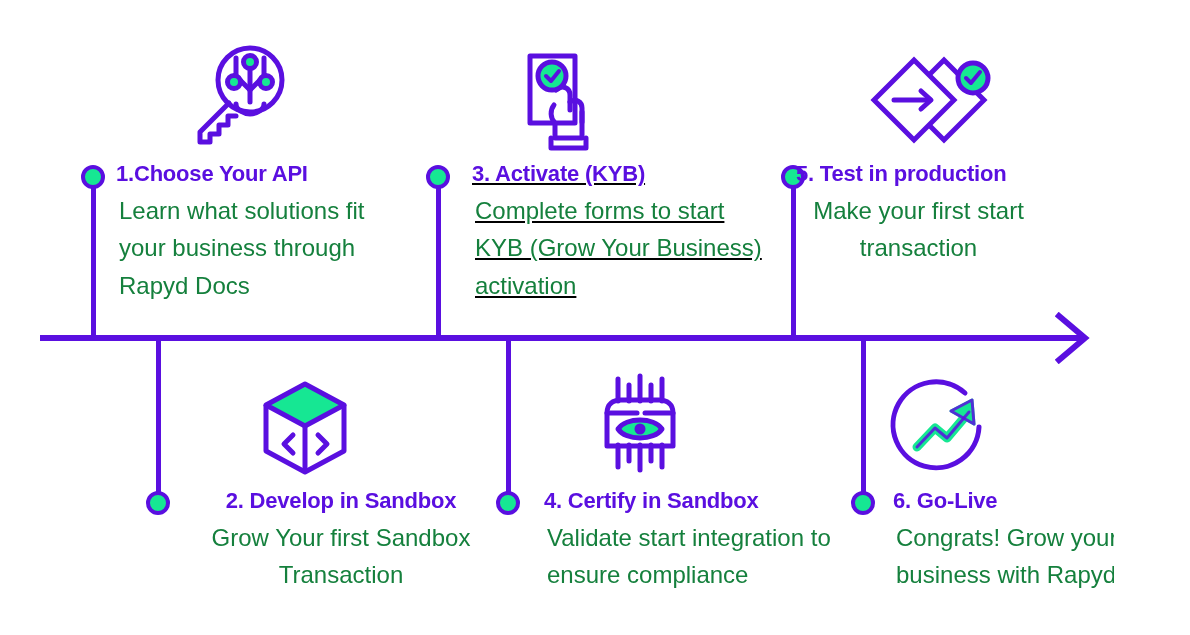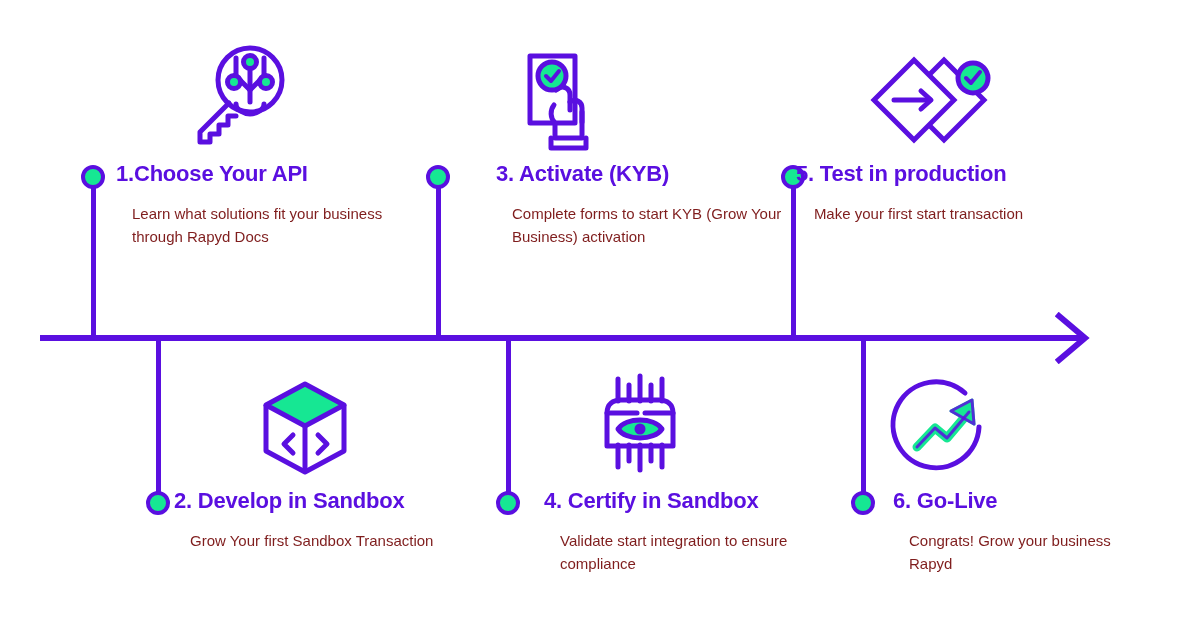--- a/index.html
+++ b/index.html
@@ -61,24 +61,24 @@
   .step-title {
     font-size: 22px;
     font-weight: bold;
     color: #5a0fe0;
     letter-spacing: -0.2px;
     line-height: 1.1;
     margin: 0 0 6px 0;
     white-space: nowrap;
   }
   .step-desc {
-    font-size: 15px;
-    color: #7f1d1d;
+    font-size: 24px;
+    color: #15803d;
     line-height: 1.55;
-    margin: 16px;
+    margin: 3px;
     font-weight: 400;
   }
   .step.centered .step-desc { text-align: center; }
 
   
   .icon-wrap { position: absolute; }
   .icon-wrap svg { display: block; overflow: visible; }
 </style>
 </head>
 <body>
@@ -131,21 +131,21 @@
       <polygon points="47,6 86,27 47,48 8,27" fill="#16e793" stroke="#5a0fe0" stroke-width="5" stroke-linejoin="round"></polygon>
 
       <path d="M8 27 L8 73 L47 94 L86 73 L86 27" fill="none" stroke="#5a0fe0" stroke-width="5" stroke-linejoin="round"></path>
       <path d="M47 48 L47 94" fill="none" stroke="#5a0fe0" stroke-width="5"></path>
 
       <polyline points="35,57 26,66 35,75" fill="none" stroke="#5a0fe0" stroke-width="5" stroke-linecap="round" stroke-linejoin="round"></polyline>
       <polyline points="60,57 69,66 60,75" fill="none" stroke="#5a0fe0" stroke-width="5" stroke-linecap="round" stroke-linejoin="round"></polyline>
     </svg>
   </div>
   <div class="marker" style="left:146px; top:491px;"></div>
-  <div class="step" style="left:174px; top:489px; width:320px;">
+  <div class="step" style="left:181px; top:489px; width:320px;text-align:center;">
     <p class="step-title">2. Develop in Sandbox</p>
     <p class="step-desc">Grow Your first Sandbox Transaction</p>
   </div>
 
   <div class="icon-wrap" style="left:518px; top:50px;">
     <svg width="85" height="105" viewBox="0 0 85 105">
       <g fill="none" stroke="#5a0fe0" stroke-width="5" stroke-linejoin="round" stroke-linecap="round">
 
         <path d="M12 6 L57 6 L57 73 L12 73 Z"></path>
 
@@ -154,21 +154,21 @@
         <path d="M36 55 C32 60, 32 68, 37 73 L37 86"></path>
         <path d="M64 62 L64 88 L37 88"></path>
         <path d="M33 88 L33 98 L68 98 L68 88"></path>
       </g>
 
       <circle cx="34" cy="26" r="14" fill="#16e793" stroke="#5a0fe0" stroke-width="5"></circle>
       <polyline points="28,26 33,31 41,21" fill="none" stroke="#5a0fe0" stroke-width="4" stroke-linecap="round" stroke-linejoin="round"></polyline>
     </svg>
   </div>
   <div class="marker" style="left:426px; top:165px;"></div>
-  <div class="step" style="left:496px; top:162px; width:310px;">
+  <div class="step" style="left:472px; top:162px; width:310px;text-decoration:underline;">
     <p class="step-title">3. Activate (KYB)</p>
     <p class="step-desc">Complete forms to start KYB (Grow Your Business) activation</p>
   </div>
 
   <div class="icon-wrap" style="left:593px; top:373px;">
     <svg width="95" height="100" viewBox="0 0 95 100">
       <g stroke="#5a0fe0" stroke-width="5" stroke-linecap="round" fill="none">
 
         <line x1="25" y1="6" x2="25" y2="28"></line>
         <line x1="36" y1="12" x2="36" y2="28"></line>

